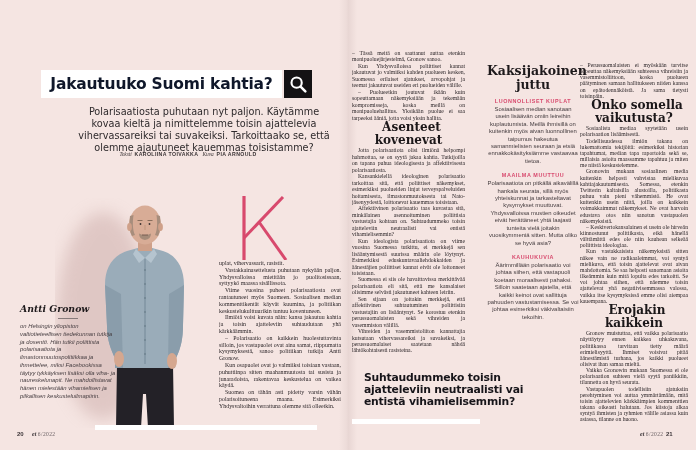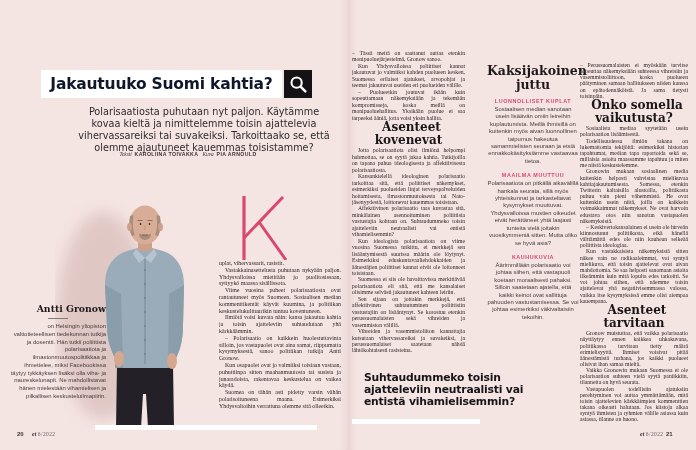--- a/index.html
+++ b/index.html
@@ -25,21 +25,21 @@
   
   .bodycol{color:#2c2629;text-align:justify;overflow:hidden;}
   .bodycol p{margin:0;text-indent:6px;}
   .grp.first p:first-child{text-indent:0;}
   #col1{left:219px;top:260px;width:122px;height:160px;font-size:5.9px;line-height:6.8px;}
   #colA{left:352px;top:50px;width:113px;height:308px;font-size:5.7px;line-height:6.45px;}
   #colC{left:580px;top:62px;width:108px;height:360px;font-size:5.7px;line-height:6.15px;}
   .colhead{font-family:"DejaVu Serif",serif;font-weight:bold;font-size:12px;line-height:1.1;
            text-align:center;margin:5px 0 3px;color:#1b1719;text-indent:0;}
   
-  #caption{left:10px;top:303px;width:96px;text-align:right;}
+  #caption{left:20px;top:303px;width:96px;text-align:left;font-style:italic;}
   #caption-name{font-family:"DejaVu Serif",serif;font-weight:bold;font-size:9.3px;color:#1d191b;margin:0;}
   #caption-rule{width:20px;border:none;border-top:1px solid #857a7a;margin:4px auto 4px;}
   #caption-body{font-family:"Liberation Sans",sans-serif;font-size:5.9px;line-height:1.32;color:#453d40;margin:0;}
   
   #pullquote{left:364px;top:372px;width:172px;font-family:"DejaVu Sans",sans-serif;font-weight:bold;
              font-size:10.8px;line-height:1.12;color:#17151a;letter-spacing:-.2px;}
   
   .white-bar{background:#ffffff;height:5px;}
   #bar-left{left:95px;top:425px;width:222px;}
   #bar-quote{left:352px;top:419px;width:128px;}
@@ -203,21 +203,21 @@
         <p>– Perussuomalaisten ei myöskään tarvitse sopeuttaa näkemyksiään suhteessa vihreisiin ja vasemmistoliittoon, koska puolueen päätyminen samaan hallitukseen niiden kanssa on epätodennäköistä. Ja sama tietysti toisinpäin.</p>
       </div>
     <p class="colhead">Onko somella vaikutusta?</p>
     <div class="grp">
         <p>Sosiaalista mediaa syytetään usein polarisaation lisäämisestä.</p>
         <p>Todellisuudessa ilmiön takana on lukemattomia tekijöitä: esimerkiksi historian tapahtumat, median tapa raportoida sekä se, millaisia asioita maassamme tapahtuu ja miten me niistä keskustelemme.</p>
         <p>Gronowin mukaan sosiaalinen media kuitenkin helposti vahvistaa mielikuvaa kahtiajakautumisesta. Somessa, etenkin Twitterin kaltaisilla alustoilla, politiikasta puhuu vain pieni vähemmistö. He ovat kuitenkin usein niitä, joilla on kaikkein voimakkaimmat näkemykset. Ne ovat harvoin edustava otos niin sanotun vastapuolen näkemyksistä.</p>
         <p>– Keskivertokansalainen ei usein ole hirveän kiinnostunut politiikasta, eikä hänellä välttämättä edes ole niin kauhean selkeää poliittista ideologiaa.</p>
         <p>Kun vastakkaisista näkemyksistä sitten näkee vain ne radikaaleimmat, voi syntyä mielikuva, että toisin ajattelevat ovat aivan mahdottomia. Se saa helposti sanomaan asioita ilkeämmin kuin mitä lopulta edes tarkoitti. Se voi johtaa siihen, että näemme toisin ajattelevat yhä negatiivisemmassa valossa, vaikka itse kysymyksissä emme olisi aiempaa kauempana.</p>
       </div>
-    <p class="colhead">Asenteet tarvitaan</p>
+    <p class="colhead">Erojakin kaikkein</p>
     <div class="grp">
         <p>Gronow muistuttaa, että vaikka polarisaatio näyttäytyy ennen kaikkea uhkakuvana, politiikassa tarvitaan tietty määrä erimielisyyttä. Ihmiset voisivat pitää äänestämistä turhana, jos kaikki puolueet olisivat ihan samaa mieltä.</p>
         <p>Vaikka Gronowin mukaan Suomessa ei ole polarisaation suhteen vielä syytä paniikkiin, tilannetta on hyvä seurata.</p>
         <p>Vastapuolen todellisiin ajatuksiin perehtyminen voi auttaa ymmärtämään, mitä toisin ajattelevien kärkkäimpien kommenttien takana oikeasti halutaan. Jos kiistoja alkaa syntyä ihmisten ja ryhmien välille asiassa kuin asiassa, tilanne on huono.</p>
         <p>– Mihinkään ruusuiseen uneen ei ehkä kannata tuudittautua. ●</p>
       </div>
   </div>
 
   <div class="abs footer" style="left:640px;">
     <span class="mag">et</span>

